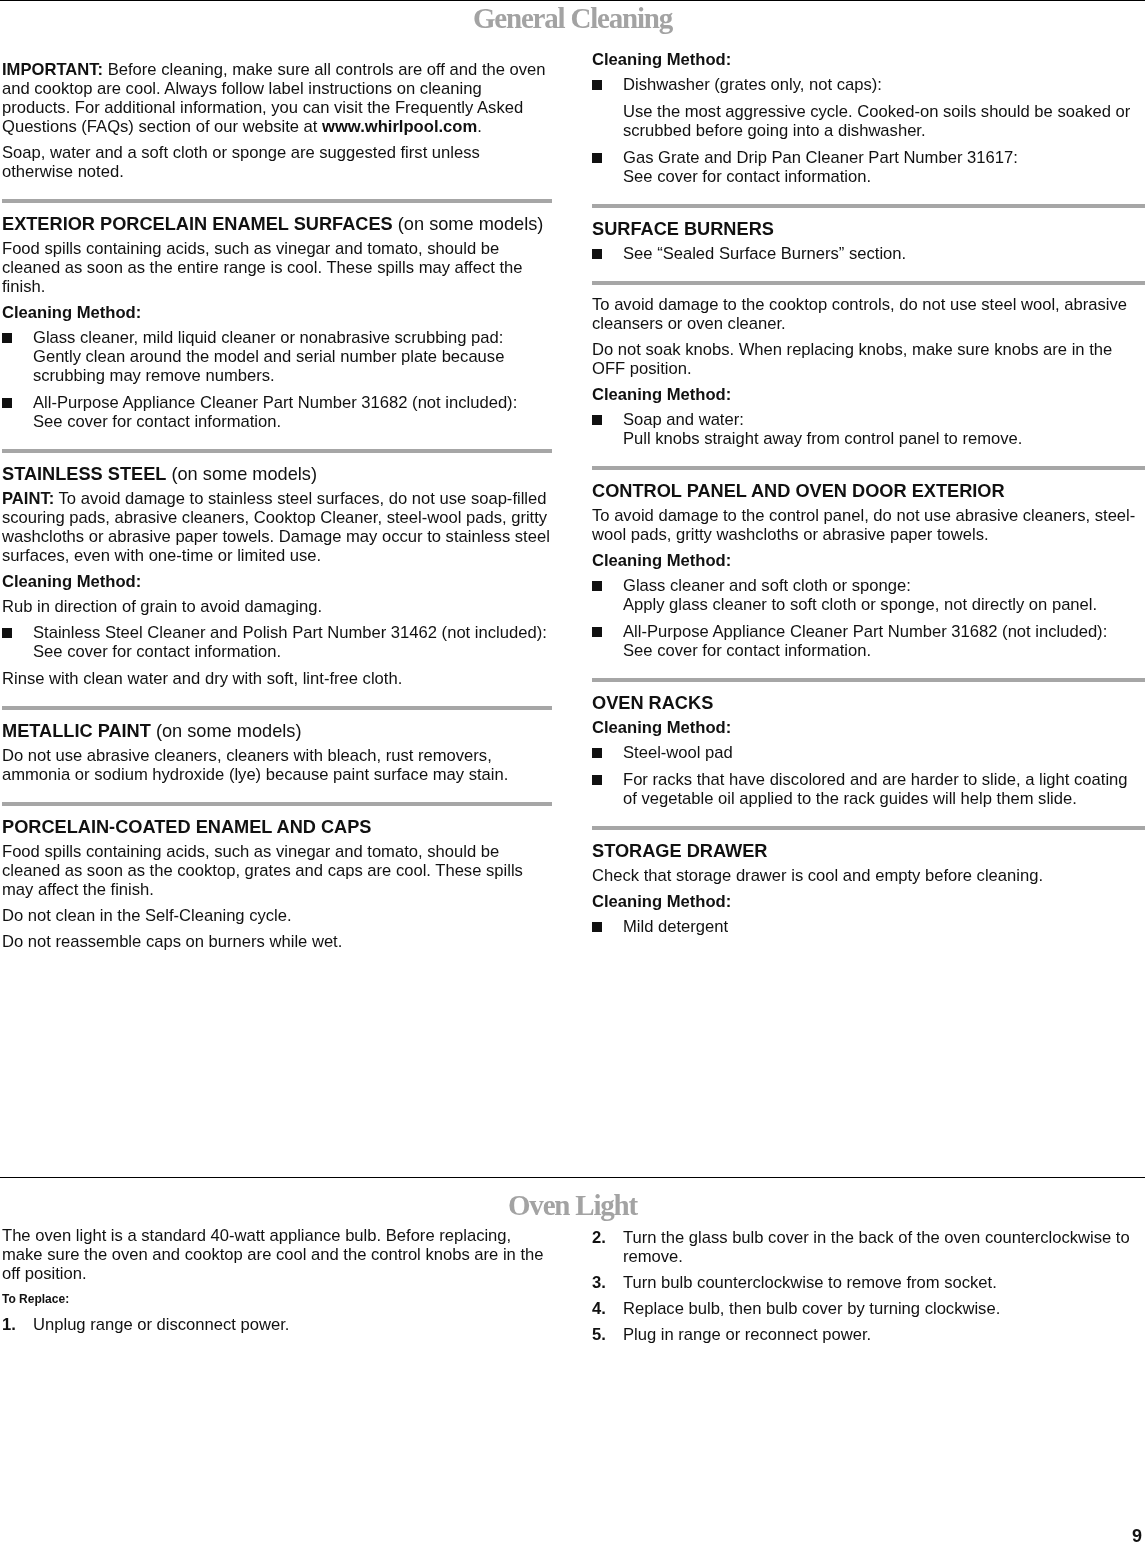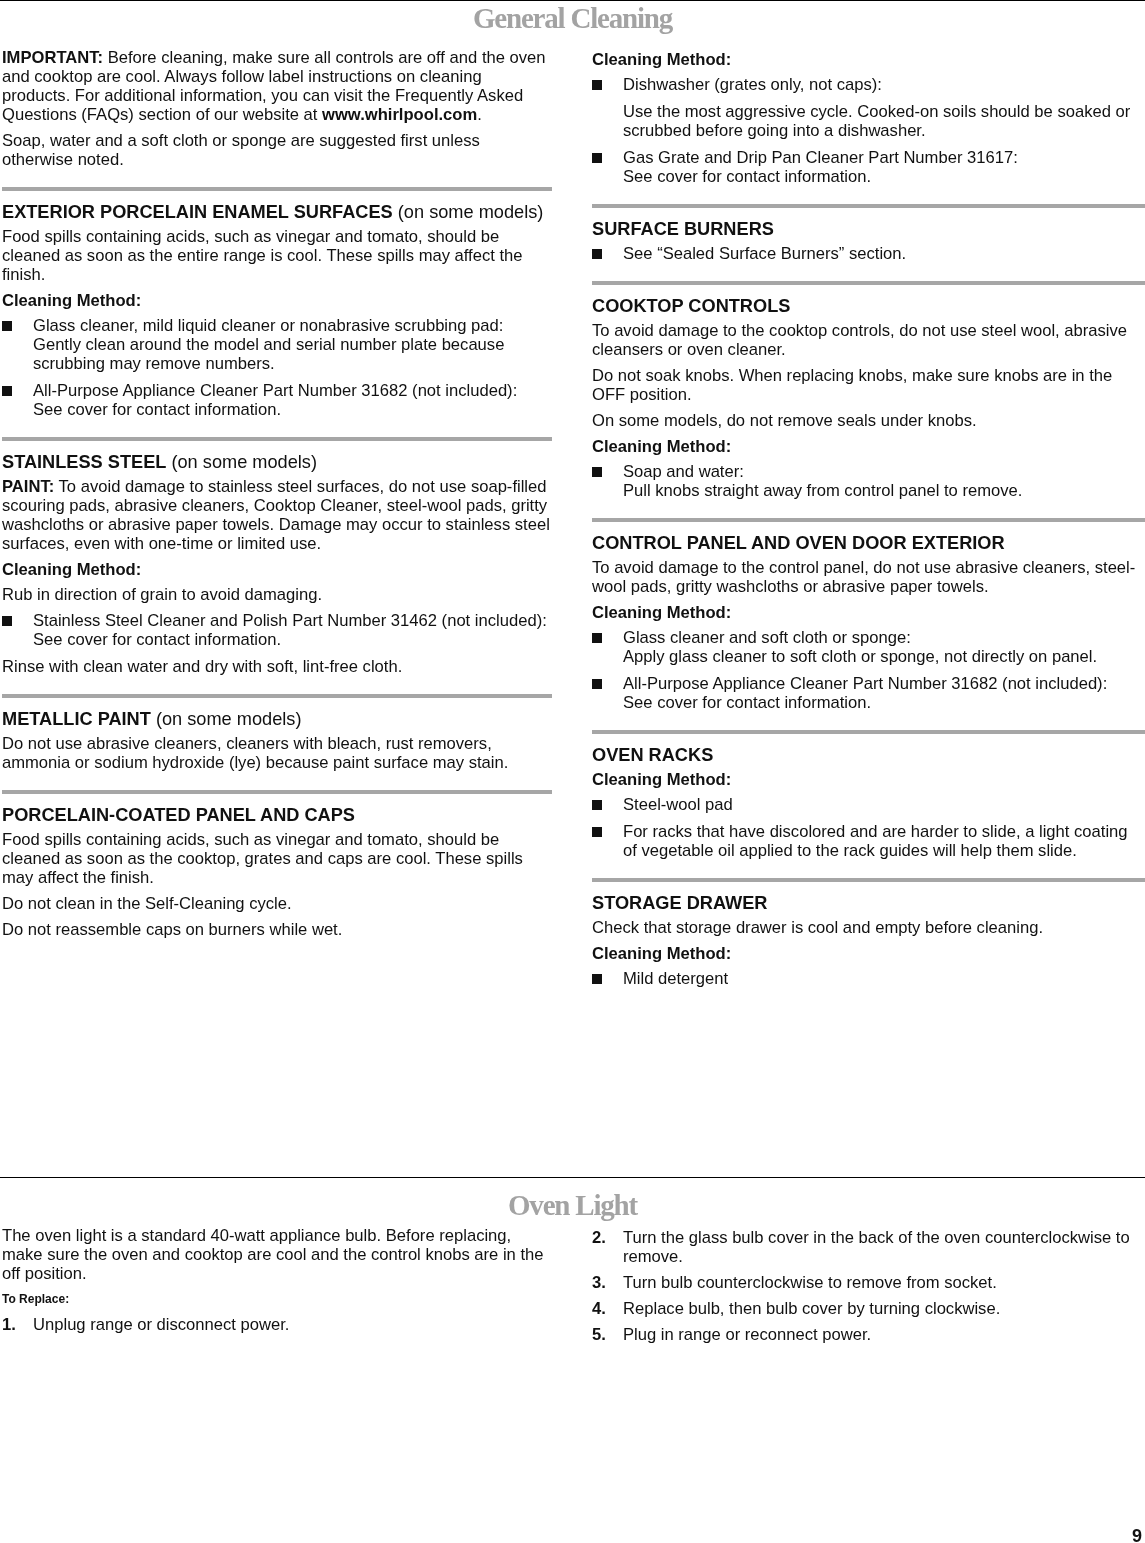--- a/index.html
+++ b/index.html
@@ -12,21 +12,21 @@
   .mid-rule { position: absolute; left: 0; top: 1177px; width: 1145px; height: 1px; background: #000; }
   .section-title {
     position: absolute; left: 0; width: 1145px; text-align: center;
     font-family: "Liberation Serif", "DejaVu Serif", serif;
     font-weight: bold; color: #a3a3a3; font-size: 29px; letter-spacing: -1.2px;
     margin: 0;
   }
   #gc-title { top: 2px; }
   #ol-title { top: 1189px; }
   .col { position: absolute; font-size: 16.6px; line-height: 19px; }
-  .col-left { left: 2px; top: 48px; width: 550px; }
+  .col-left { left: 2px; top: 60px; width: 550px; }
   .col-right { left: 592px; top: 50px; width: 552px; }
   p { margin: 0 0 7px 0; }
   .heading { font-weight: bold; font-size: 18.2px; line-height: 22px; margin: 0 0 4px 0; }
   .heading .sub { font-weight: normal; }
   .label { font-weight: bold; margin: 0 0 6px 0; }
   .bold { font-weight: bold; }
   .divider { height: 4px; background: #a6a6a6; margin: 18px 0 10px 0; }
   .col-right .divider { margin-right: -2px; }
   ul.sq { list-style: none; margin: 0 0 8px 0; padding: 0; }
   ul.sq li { position: relative; padding-left: 31px; margin-bottom: 8px; }
@@ -85,21 +85,21 @@
   </ul>
   <p>
       <span style="display:block">Rinse with clean water and dry with soft, lint-free cloth.</span>
     </p>
 
   <div class="divider"></div>
   <div class="heading"><span>METALLIC PAINT</span><span class="sub"> (on some models)</span></div>
   <p>Do not use abrasive cleaners, cleaners with bleach, rust removers, ammonia or sodium hydroxide (lye) because paint surface may stain.</p>
 
   <div class="divider"></div>
-  <div class="heading">PORCELAIN-COATED PANEL AND CAPS</div>
+  <div class="heading">PORCELAIN-COATED ENAMEL AND CAPS</div>
   <p>Food spills containing acids, such as vinegar and tomato, should be cleaned as soon as the cooktop, grates and caps are cool. These spills may affect the finish.</p>
   <p>Do not clean in the Self-Cleaning cycle.</p>
   <p>Do not reassemble caps on burners while wet.</p>
 </div>
 
 <div class="col col-right">
   <div class="label">Cleaning Method:</div>
   <ul class="sq">
     <li>
         <span class="bullet"></span>
@@ -116,24 +116,22 @@
   <div class="divider"></div>
   <div class="heading">SURFACE BURNERS</div>
   <ul class="sq">
     <li>
         <span class="bullet"></span>
         <span class="line">See “Sealed Surface Burners” section.</span>
       </li>
   </ul>
 
   <div class="divider"></div>
-  <div class="heading">COOKTOP CONTROLS</div>
   <p>To avoid damage to the cooktop controls, do not use steel wool, abrasive cleansers or oven cleaner.</p>
   <p>Do not soak knobs. When replacing knobs, make sure knobs are in the OFF position.</p>
-  <p>On some models, do not remove seals under knobs.</p>
   <div class="label">Cleaning Method:</div>
   <ul class="sq">
     <li>
         <span class="bullet"></span>
         <span class="line">Soap and water:</span>
         <span class="line">Pull knobs straight away from control panel to remove.</span>
       </li>
   </ul>
 
   <div class="divider"></div>

